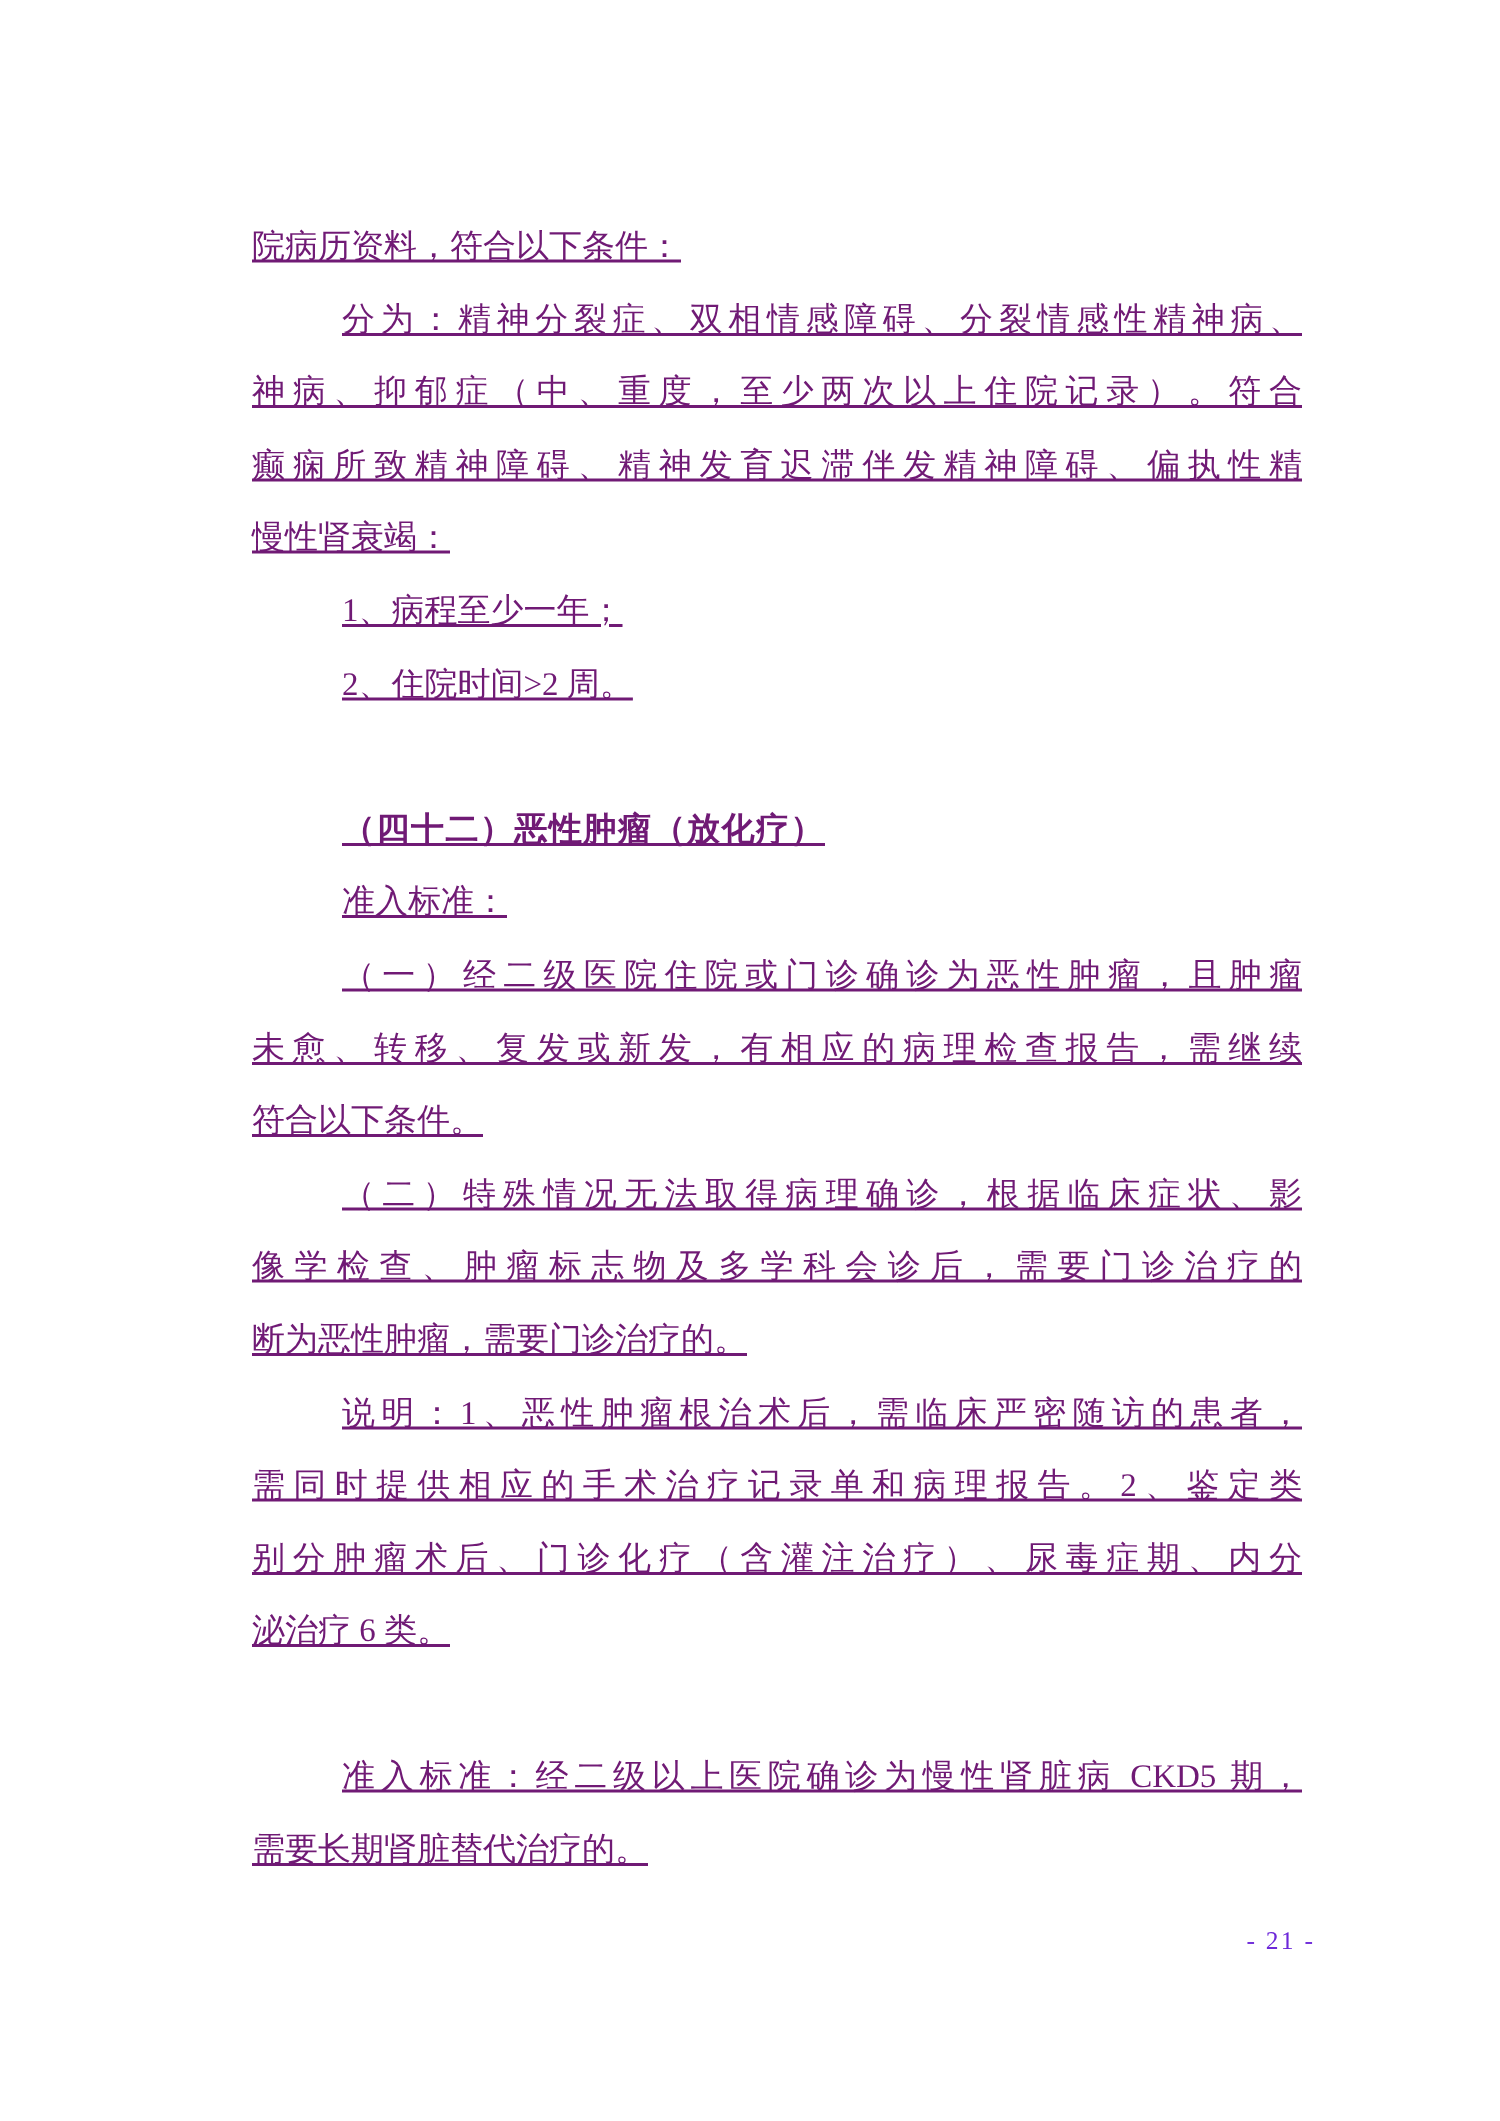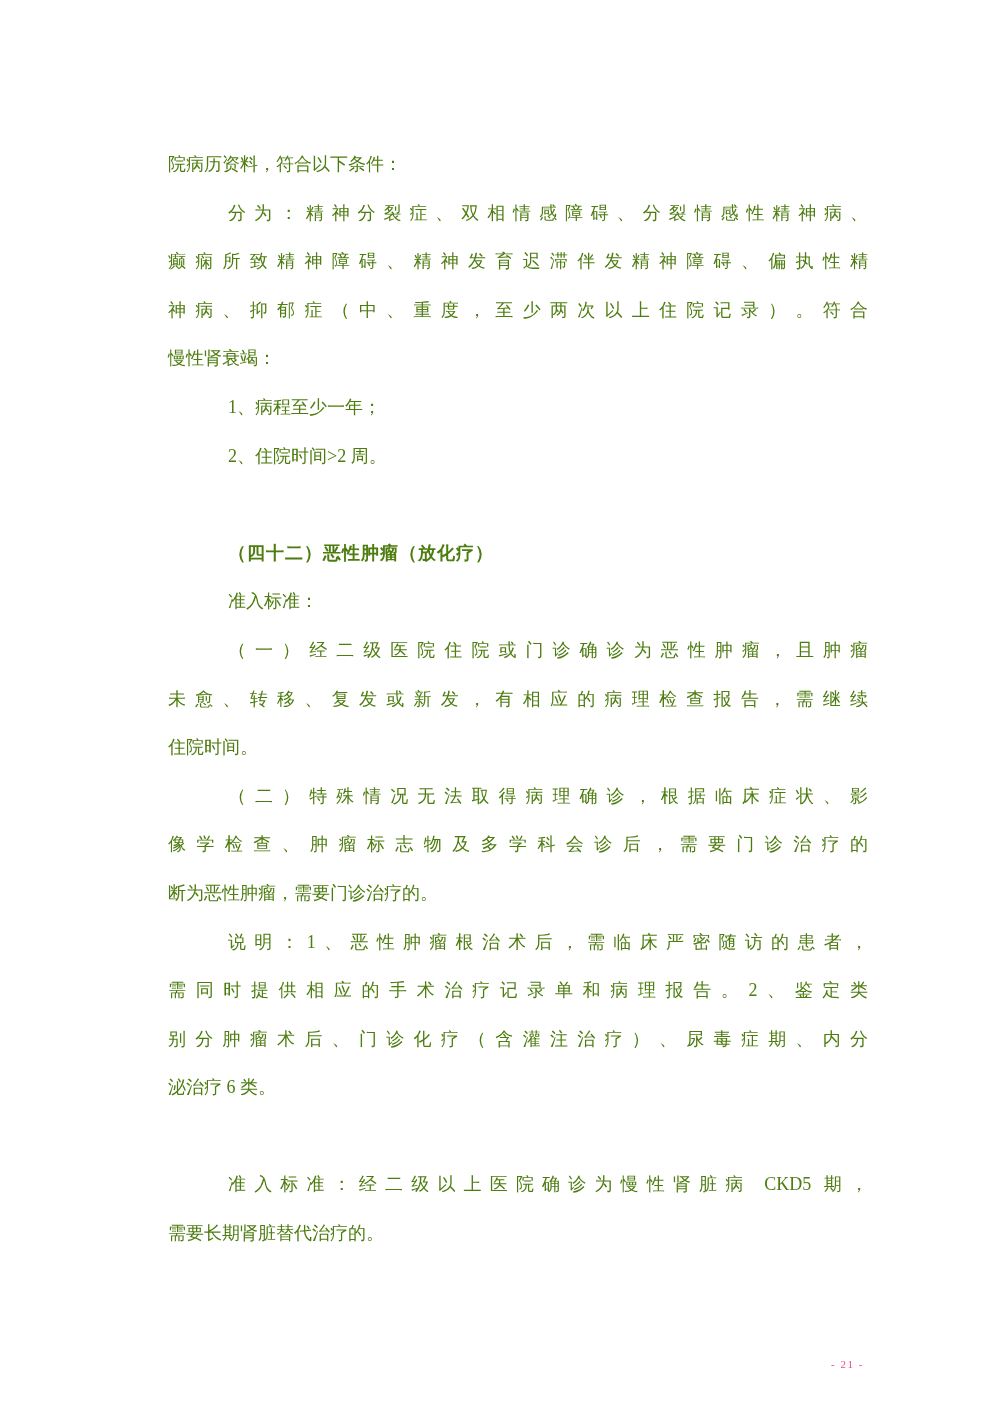--- a/index.html
+++ b/index.html
@@ -18,24 +18,25 @@
   }
   .content {
     position: absolute;
     left: 168px;
     top: 140px;
     width: 700px;
   }
   .ln {
     height: 48.6px;
     line-height: 48.6px;
-    font-size: 18px;
+    font-size: 22px;
     white-space: nowrap;
     text-align: left;
-    color: #4d7c0f;
+    color: #701a75;
+    text-decoration: underline;
   }
   .ln.just {
     white-space: normal;
     text-align: justify;
     text-align-last: justify;
     text-justify: inter-character;
     overflow: hidden;
   }
   .ln.ind {
     text-indent: 60px;
@@ -43,48 +44,48 @@
   .ln.head {
     font-weight: 700;
     letter-spacing: 1px;
   }
   .ln.blank {
     
   }
   .pagenum {
     position: absolute;
     left: 831px;
-    top: 1358px;
-    font-size: 11px;
+    top: 1284px;
+    font-size: 17px;
     letter-spacing: 1.5px;
-    color: #ec4899;
+    color: #6d28d9;
     font-family: "Liberation Serif", serif;
   }
 </style>
 </head>
 <body>
 
 <div class="page">
   <div class="content">
 
     <div class="ln">院病历资料，符合以下条件：</div>
     <div class="ln ind just">分为：精神分裂症、双相情感障碍、分裂情感性精神病、</div>
+    <div class="ln just">神病、抑郁症（中、重度，至少两次以上住院记录）。符合</div>
     <div class="ln just">癫痫所致精神障碍、精神发育迟滞伴发精神障碍、偏执性精</div>
-    <div class="ln just">神病、抑郁症（中、重度，至少两次以上住院记录）。符合</div>
     <div class="ln">慢性肾衰竭：</div>
     <div class="ln ind">1、病程至少一年；</div>
     <div class="ln ind">2、住院时间&gt;2 周。</div>
 
     <div class="ln blank"></div>
 
     <div class="ln ind head">（四十二）恶性肿瘤（放化疗）</div>
     <div class="ln ind">准入标准：</div>
     <div class="ln ind just">（一）经二级医院住院或门诊确诊为恶性肿瘤，且肿瘤</div>
     <div class="ln just">未愈、转移、复发或新发，有相应的病理检查报告，需继续</div>
-    <div class="ln">住院时间。</div>
+    <div class="ln">符合以下条件。</div>
     <div class="ln ind just">（二）特殊情况无法取得病理确诊，根据临床症状、影</div>
     <div class="ln just">像学检查、肿瘤标志物及多学科会诊后，需要门诊治疗的</div>
     <div class="ln">断为恶性肿瘤，需要门诊治疗的。</div>
     <div class="ln ind just">说明：1、恶性肿瘤根治术后，需临床严密随访的患者，</div>
     <div class="ln just">需同时提供相应的手术治疗记录单和病理报告。2、鉴定类</div>
     <div class="ln just">别分肿瘤术后、门诊化疗（含灌注治疗）、尿毒症期、内分</div>
     <div class="ln">泌治疗 6 类。</div>
 
     <div class="ln blank"></div>
 

